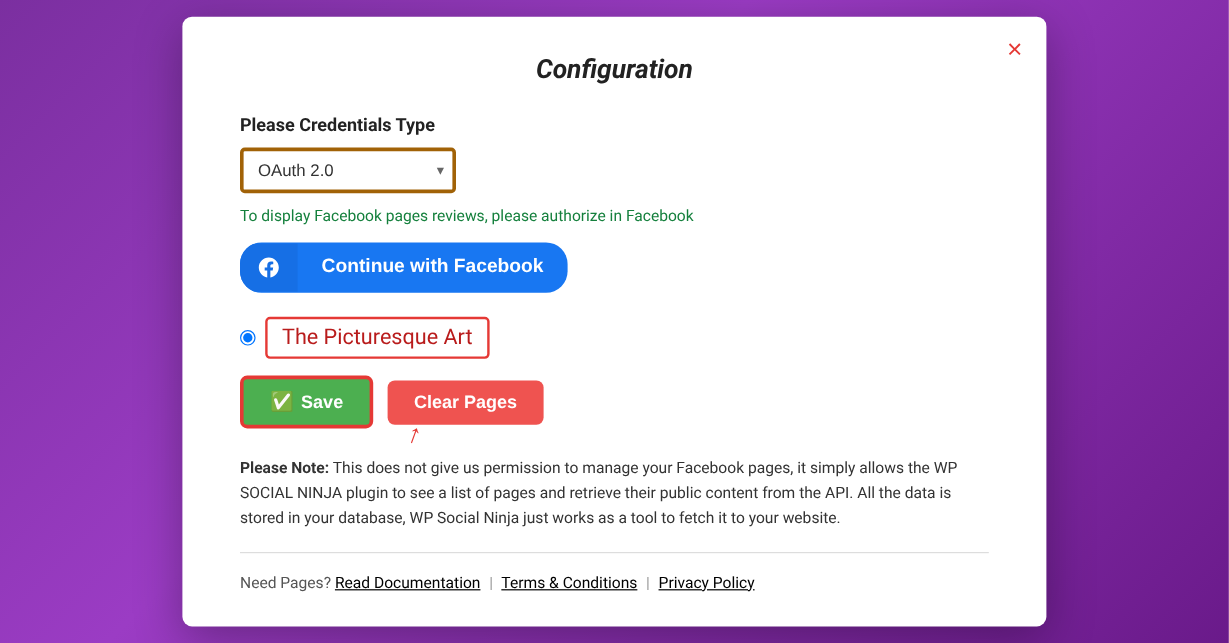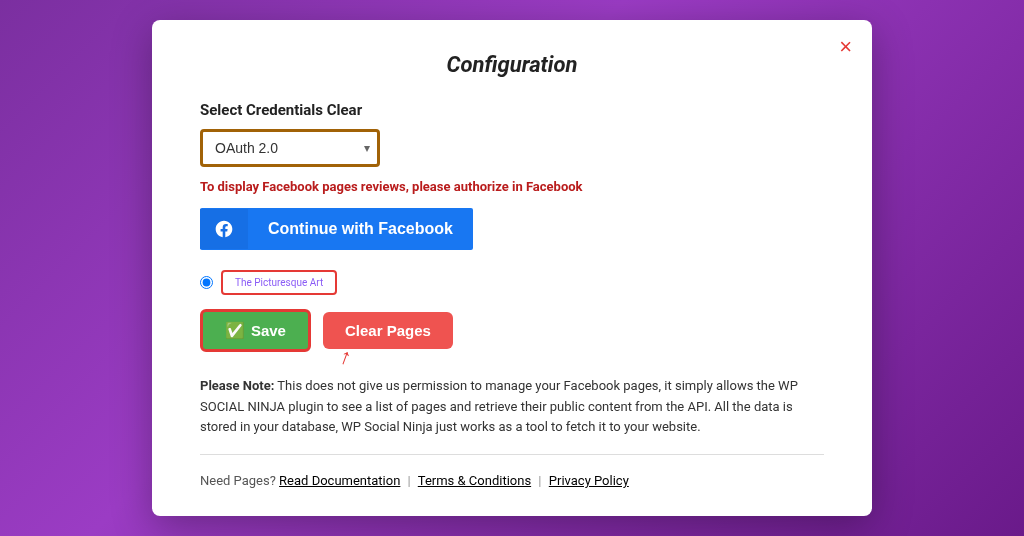--- a/index.html
+++ b/index.html
@@ -77,32 +77,31 @@
       right: 10px;
       top: 50%;
       transform: translateY(-50%);
       pointer-events: none;
       color: #666;
       font-size: 12px;
     }
 
     .hint-text {
       font-size: 13px;
-      color: #b91c1c;
+      color: #15803d;
       margin-bottom: 14px;
-      font-weight: bold;
     }
 
     .facebook-btn {
       display: inline-flex;
       align-items: center;
       background: #1877F2;
       color: #fff;
       border: none;
-      border-radius: 2px;
+      border-radius: 18px;
       padding: 0 0 0 0;
       font-size: 17px;
       font-weight: 700;
       cursor: pointer;
       margin-bottom: 20px;
       overflow: hidden;
       text-decoration: none;
     }
 
     .facebook-btn .fb-icon-box {
@@ -138,22 +137,22 @@
     }
 
     .page-radio-row input[type="radio"] {
       cursor: pointer;
     }
 
     .page-name-box {
       border: 2px solid #e53935;
       border-radius: 4px;
       padding: 5px 12px;
-      font-size: 10px;
-      color: #8b5cf6;
+      font-size: 18px;
+      color: #b91c1c;
       background: #fff;
     }
 
     .actions-row {
       display: flex;
       align-items: center;
       gap: 12px;
       margin-bottom: 18px;
       position: relative;
     }
@@ -229,21 +228,21 @@
   </style>
 </head>
 <body>
 
 <div class="modal">
 
   <button class="modal-close">×</button>
 
   <h2 class="modal-title">Configuration</h2>
 
-  <div class="section-label">Select Credentials Clear</div>
+  <div class="section-label">Please Credentials Type</div>
 
   <div class="select-wrapper">
     <select>
       <option>OAuth 2.0</option>
       <option>Access Token</option>
     </select>
     <span class="select-chevron">▾</span>
   </div>
 
   <div class="hint-text">To display Facebook pages reviews, please authorize in Facebook</div>

